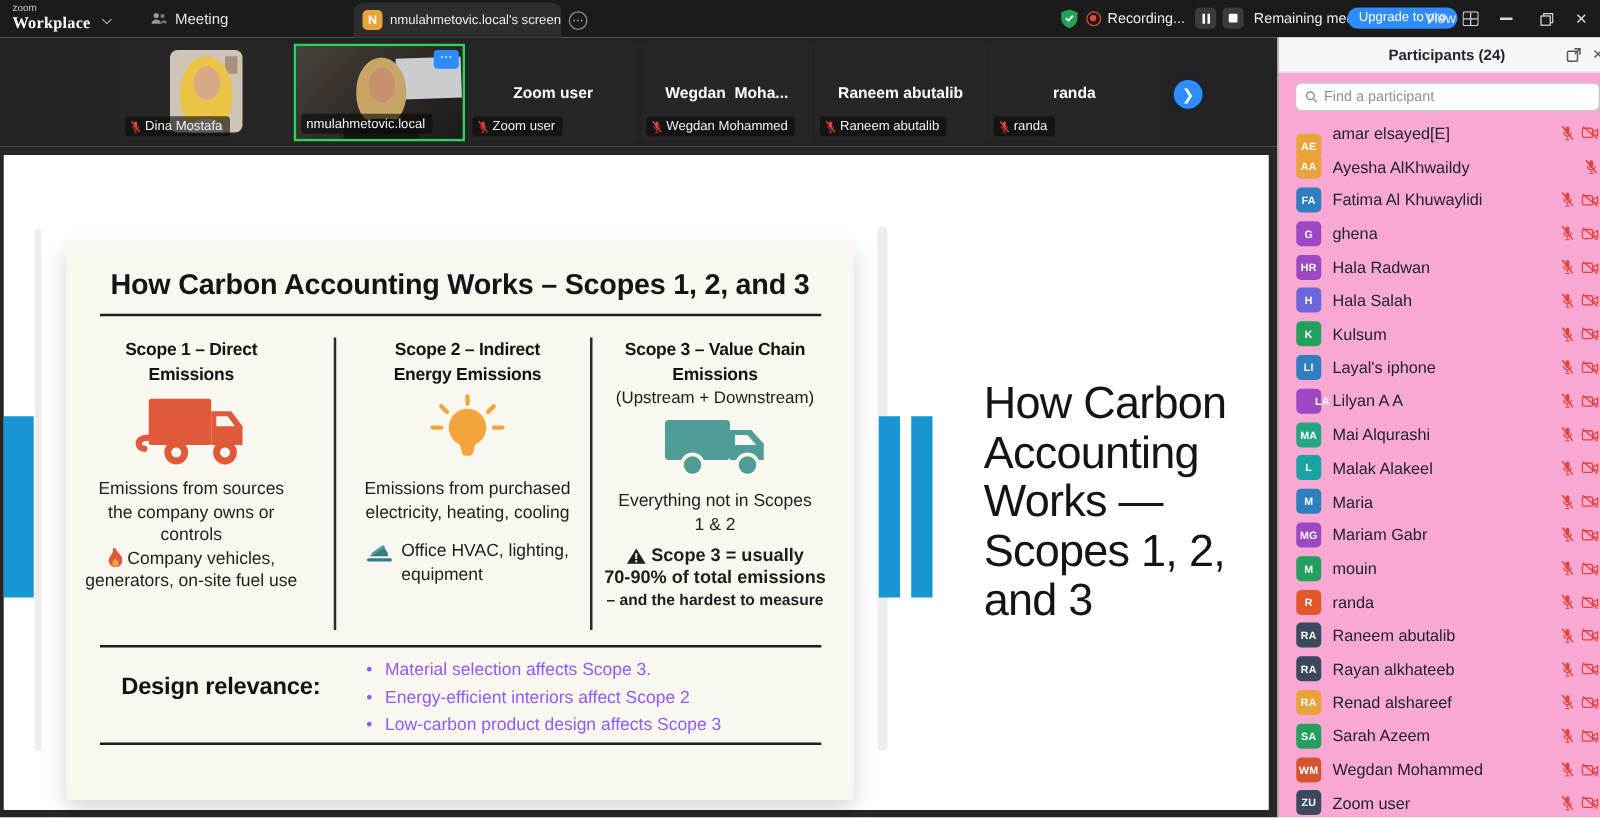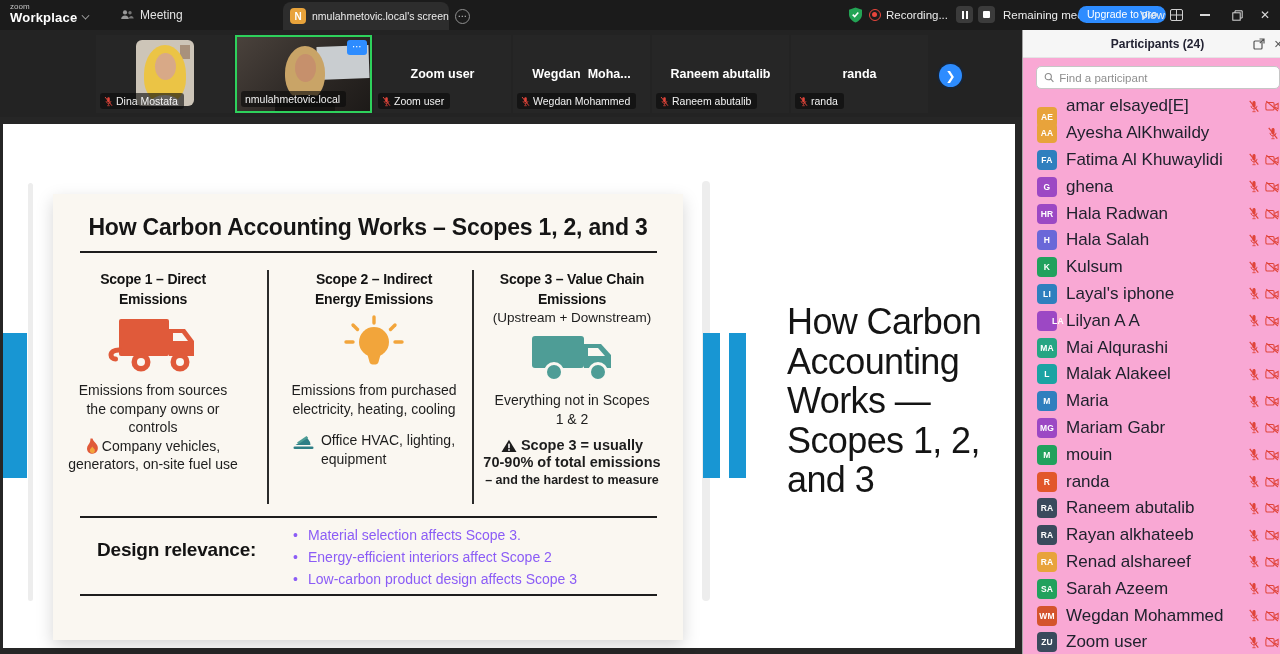--- a/index.html
+++ b/index.html
@@ -4,21 +4,21 @@
 <style>
   * { margin:0; padding:0; box-sizing:border-box; }
   html,body { width:1280px; height:654px; overflow:hidden; }
   body { font-family:"Liberation Sans","DejaVu Sans",sans-serif; background:#fff; position:relative; }
   .abs { position:absolute; }
 
   
   .titlebar { position:absolute; left:0; top:0; width:1280px; height:30px; background:#1b1b1b; }
   .brand { position:absolute; left:10px; top:2px; color:#fff; }
   .brand .zoom-word { font-size:8px; color:#c4c4c4; line-height:9px; }
-  .brand .wp-word { font-size:13px; font-weight:bold; line-height:14px; letter-spacing:.2px; }
+  .brand .wp-word { font-size:13px; font-weight:bold; line-height:14px; letter-spacing:.2px;font-family:Liberation Serif, serif; }
   .brand-chevron { position:absolute; left:82px; top:12px; width:7px; height:7px; border-right:1.6px solid #b5b5b5; border-bottom:1.6px solid #b5b5b5; transform:rotate(45deg) scale(.8); }
   .meeting-tab { position:absolute; left:120px; top:0; height:30px; display:flex; align-items:center; gap:6px; color:#e3e3e3; font-size:12px; }
   .screen-tab { position:absolute; left:283px; top:2px; width:166px; height:28px; background:#2d2d2d; border-radius:8px 8px 0 0; display:flex; align-items:center; gap:6px; padding:0 7px; }
   .n-badge { width:16px; height:16px; background:#E8A33B; border-radius:4px; color:#fff; font-size:10px; font-weight:bold; display:grid; place-items:center; flex:none; }
   .screen-tab .tab-label { font-size:10.5px; color:#ececec; white-space:nowrap; flex:1; }
   .tab-menu { width:15px; height:15px; border:1px solid #909090; border-radius:50%; color:#cfcfcf; font-size:9px; line-height:13px; text-align:center; flex:none; }
   .rec-dot { position:absolute; left:869px; top:9px; width:12px; height:12px; border:1.6px solid #E8453C; border-radius:50%; }
   .rec-dot::after { content:""; position:absolute; left:2px; top:2px; width:5px; height:5px; border-radius:50%; background:#E8453C; }
   .bar-text { position:absolute; font-size:11.5px; color:#ececec; top:9px; white-space:nowrap; }
   .sq-btn { position:absolute; top:6px; width:17px; height:17px; background:#3b3b3b; border-radius:4px; display:flex; align-items:center; justify-content:center; gap:2px; }
@@ -81,21 +81,21 @@
   .p-header { position:relative; height:28px; background:#f6f6f6; border-bottom:1px solid #e4e4e4; }
   .p-title { text-align:center; line-height:28px; font-size:12px; font-weight:bold; color:#232333; }
   .p-popout { position:absolute; right:27px; top:8px; color:#555; }
   .p-close { position:absolute; right:9px; top:0; height:28px; line-height:28px; font-size:11px; color:#555; }
   .p-search { position:absolute; left:13px; right:12px; top:36px; height:23px; border:1px solid #c6c6c6; border-radius:5px; background:#fff; display:flex; align-items:center; gap:5px; padding:0 7px; }
   .p-search input { border:0; outline:0; width:100%; font-size:11.5px; color:#333; font-family:inherit; background:transparent; }
   .p-search input::placeholder { color:#8f8f8f; }
   .p-list { position:absolute; left:0; right:0; top:63px; bottom:0; overflow:hidden; }
   .p-row { height:26.8px; display:flex; align-items:center; gap:9px; padding:0 13px 0 14px; }
   .p-avatar { width:20px; height:20px; border-radius:4px; color:#fff; font-size:8.5px; font-weight:bold; display:grid; place-items:center; flex:none; letter-spacing:.2px; }
-  .p-name { flex:1; font-size:17px; color:#20222e; white-space:nowrap; overflow:hidden; }
+  .p-name { flex:1; font-size:13px; color:#20222e; white-space:nowrap; overflow:hidden; }
   .p-icons { display:flex; gap:5px; align-items:center; color:#E0443A; }
   .p-scrollbar { position:absolute; right:2px; top:58px; width:3px; height:182px; background:#c9c9c9; border-radius:2px; }
   svg { display:block; }
 </style>
 </head>
 <body>
 
 <div class="titlebar">
   <div class="brand">
     <div class="zoom-word">zoom</div>

